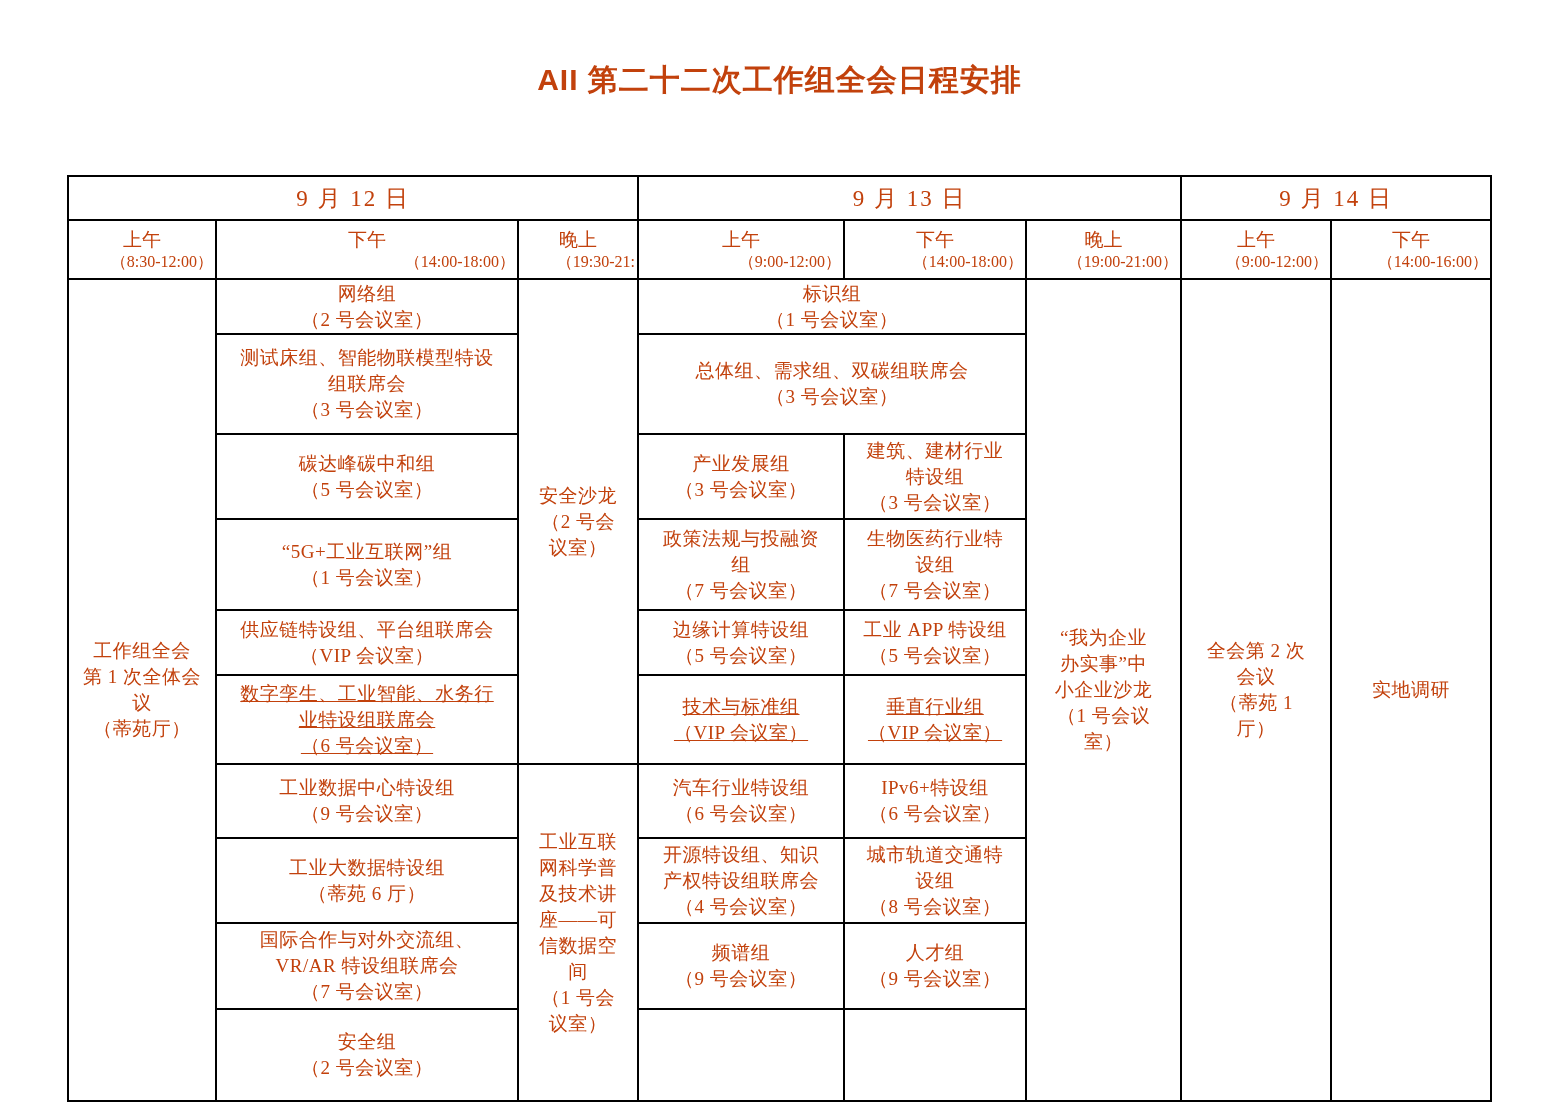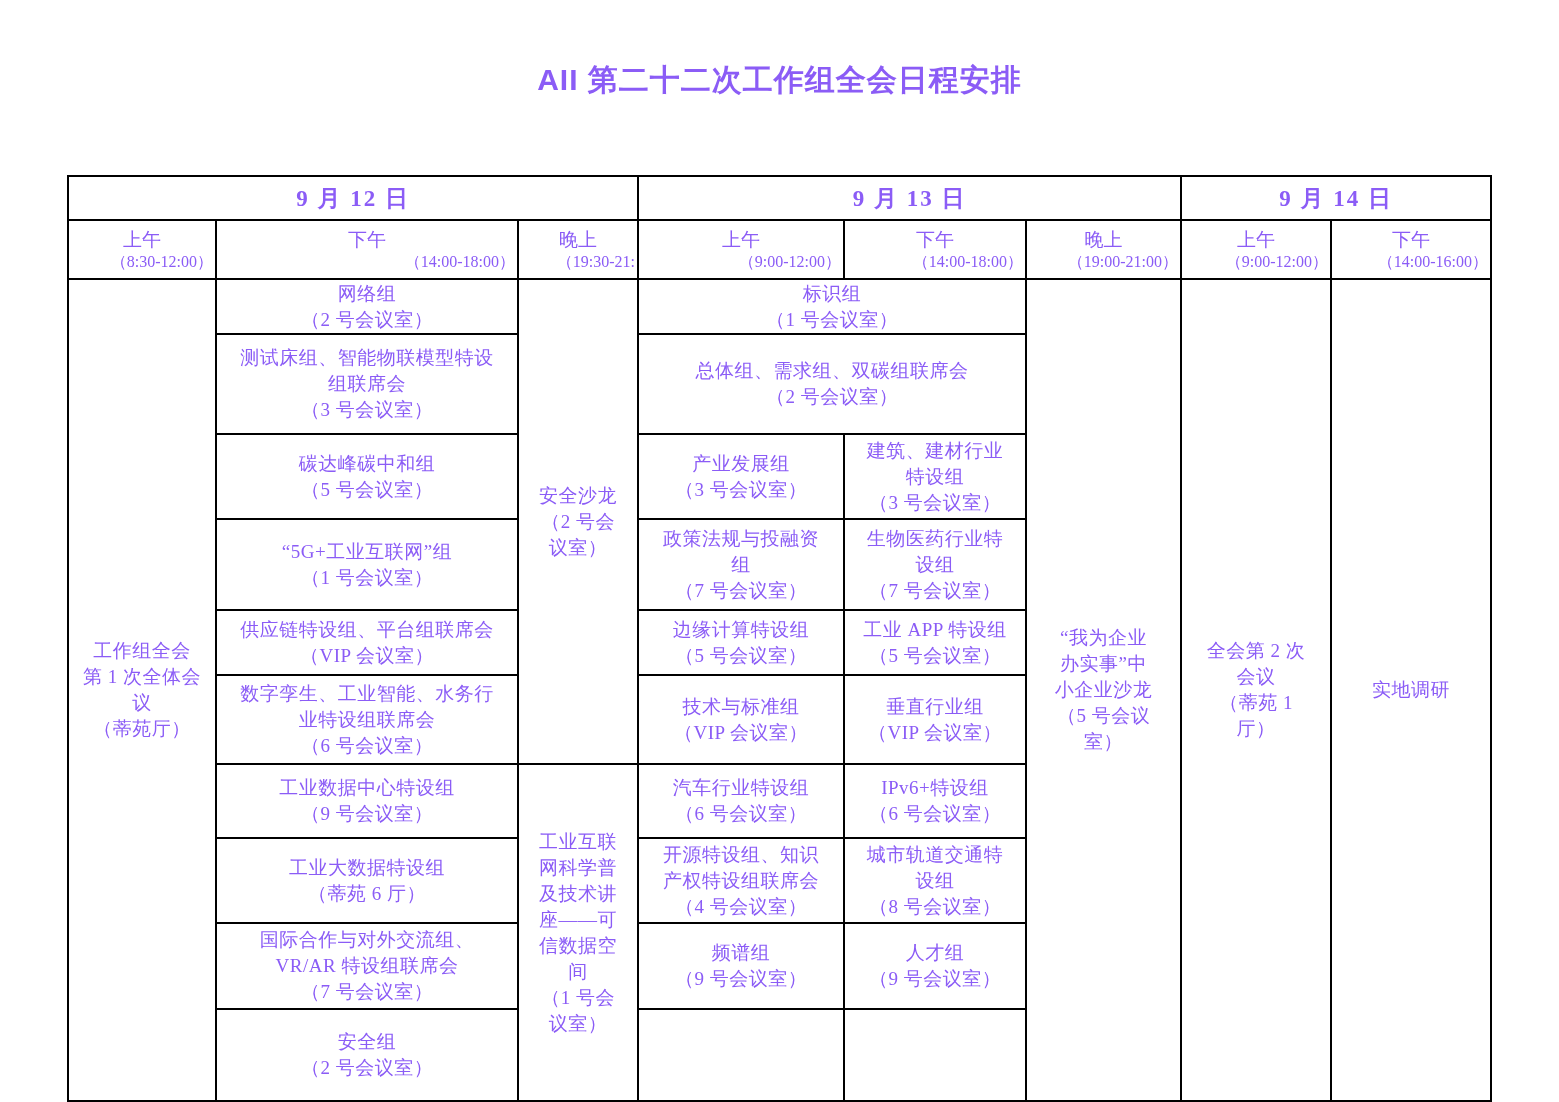--- a/index.html
+++ b/index.html
@@ -2,50 +2,50 @@
 <html><head>
 <meta charset="utf-8">
 <style>
   html,body{margin:0;padding:0;background:#fff;}
   .page{
     position:relative;
     width:1559px;height:1102px;
     background:#ffffff;
     overflow:hidden;
     font-family:"Liberation Serif","DejaVu Serif",serif;
-    color:#8b5cf6;
+    color:#c2410c;
   }
   .title{
     position:absolute;top:60px;left:0;width:100%;
     margin:0;text-align:center;
     font-family:"Liberation Sans","DejaVu Sans",sans-serif;
     font-weight:bold;font-size:30px;letter-spacing:1px;
   }
   table.schedule{
     position:absolute;left:67px;top:175px;
     width:1423px;
     border-collapse:collapse;table-layout:fixed;
   }
   .schedule th,.schedule td{
     border:2px solid #000;
     text-align:center;vertical-align:middle;
     padding:0 2px;overflow:hidden;
   }
   .tr-dates{height:44px;}
-  .tr-dates th{font-size:23px;font-weight:bold;letter-spacing:2px;}
+  .tr-dates th{font-size:23px;font-weight:normal;letter-spacing:2px;}
   .tr-times{height:59px;}
   .tr-times th{font-weight:normal;}
   .sess{font-size:19px;line-height:24px;}
   .time{font-size:16px;line-height:20px;white-space:nowrap;text-align:right;}
   .cell{
     white-space:pre-line;
     font-size:19px;line-height:26px;letter-spacing:0.5px;
   }
   .r1{height:55px;}  .r2{height:100px;} .r3{height:85px;}
-  .r4{height:91px;}  .r5{height:65px;}  .r6{height:89px;}
+  .r4{height:91px;}  .r5{height:65px;}  .r6{height:89px;text-decoration:underline;}
   .r7{height:74px;padding-left:40px;}  .r8{height:85px;}  .r9{height:86px;}
   .r10{height:92px;}
   .gb{border-bottom-color:#b3b3b3;}
 </style>
 </head>
 <body>
 
 <div class="page">
   <h1 class="title">AII 第二十二次工作组全会日程安排</h1>
 
@@ -111,35 +111,35 @@
       <td class="cell">网络组
 （2 号会议室）</td>
       <td class="cell" rowspan="6">安全沙龙
 （2 号会
 议室）</td>
       <td class="cell" colspan="2">标识组
 （1 号会议室）</td>
       <td class="cell gb" rowspan="10">“我为企业
 办实事”中
 小企业沙龙
-（5 号会议
+（1 号会议
 室）</td>
       <td class="cell gb" rowspan="10">全会第 2 次
 会议
 （蒂苑 1
 厅）</td>
       <td class="cell gb" rowspan="10">实地调研</td>
     </tr>
 
     <tr class="r2">
       <td class="cell">测试床组、智能物联模型特设
 组联席会
 （3 号会议室）</td>
       <td class="cell" colspan="2">总体组、需求组、双碳组联席会
-（2 号会议室）</td>
+（3 号会议室）</td>
     </tr>
 
     <tr class="r3">
       <td class="cell">碳达峰碳中和组
 （5 号会议室）</td>
       <td class="cell">产业发展组
 （3 号会议室）</td>
       <td class="cell">建筑、建材行业
 特设组
 （3 号会议室）</td>

